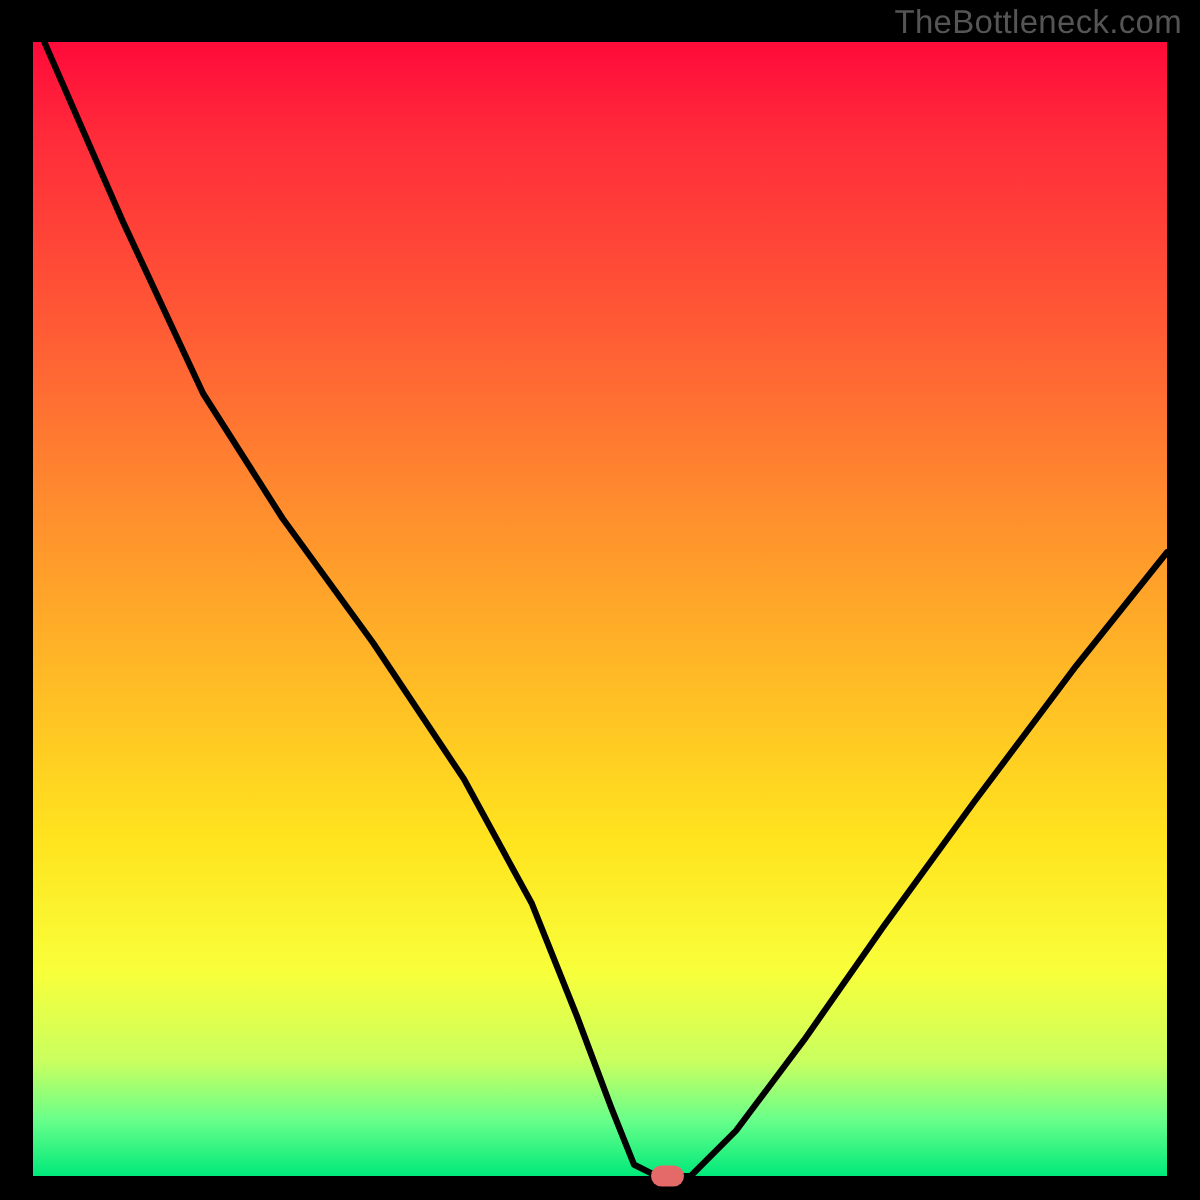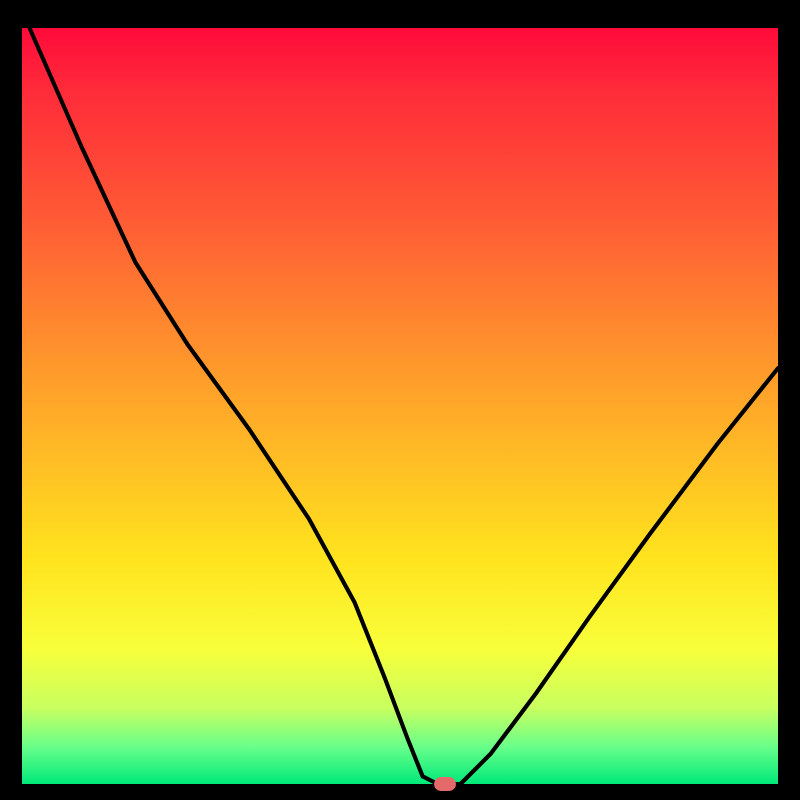--- a/index.html
+++ b/index.html
@@ -62,20 +62,21 @@
     top: 0;
     width: 100%;
     height: 100%;
     overflow: visible;
   }
 </style>
 </head>
 <body>
 
 <div class="frame">
+  <div class="watermark">TheBottleneck.com</div>
 
   <div class="plot-area">
     <svg class="curve" viewBox="0 0 100 100" preserveAspectRatio="none">
       <path id="curve-path" fill="none" stroke="#000" stroke-width="0.55" stroke-linecap="round" stroke-linejoin="round" d="M1.00 0.00 L8.00 16.00 L15.00 31.00 L22.00 42.00 L30.00 53.00 L38.00 65.00 L44.00 76.00 L48.00 86.00 L51.00 94.00 L53.00 99.00 L55.00 100.00 L58.00 100.00 L62.00 96.00 L68.00 88.00 L75.00 78.00 L83.00 67.00 L92.00 55.00 L100.00 45.00"></path>
     </svg>
     <div id="marker" class="marker" style="left: 56%; top: 100%;"></div>
   </div>
 </div>
 
 </body></html>

